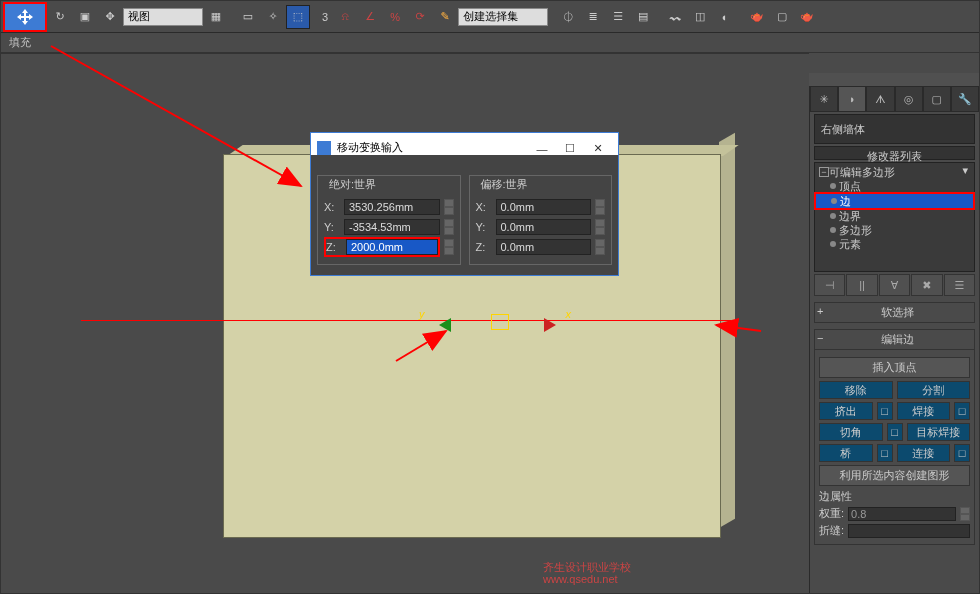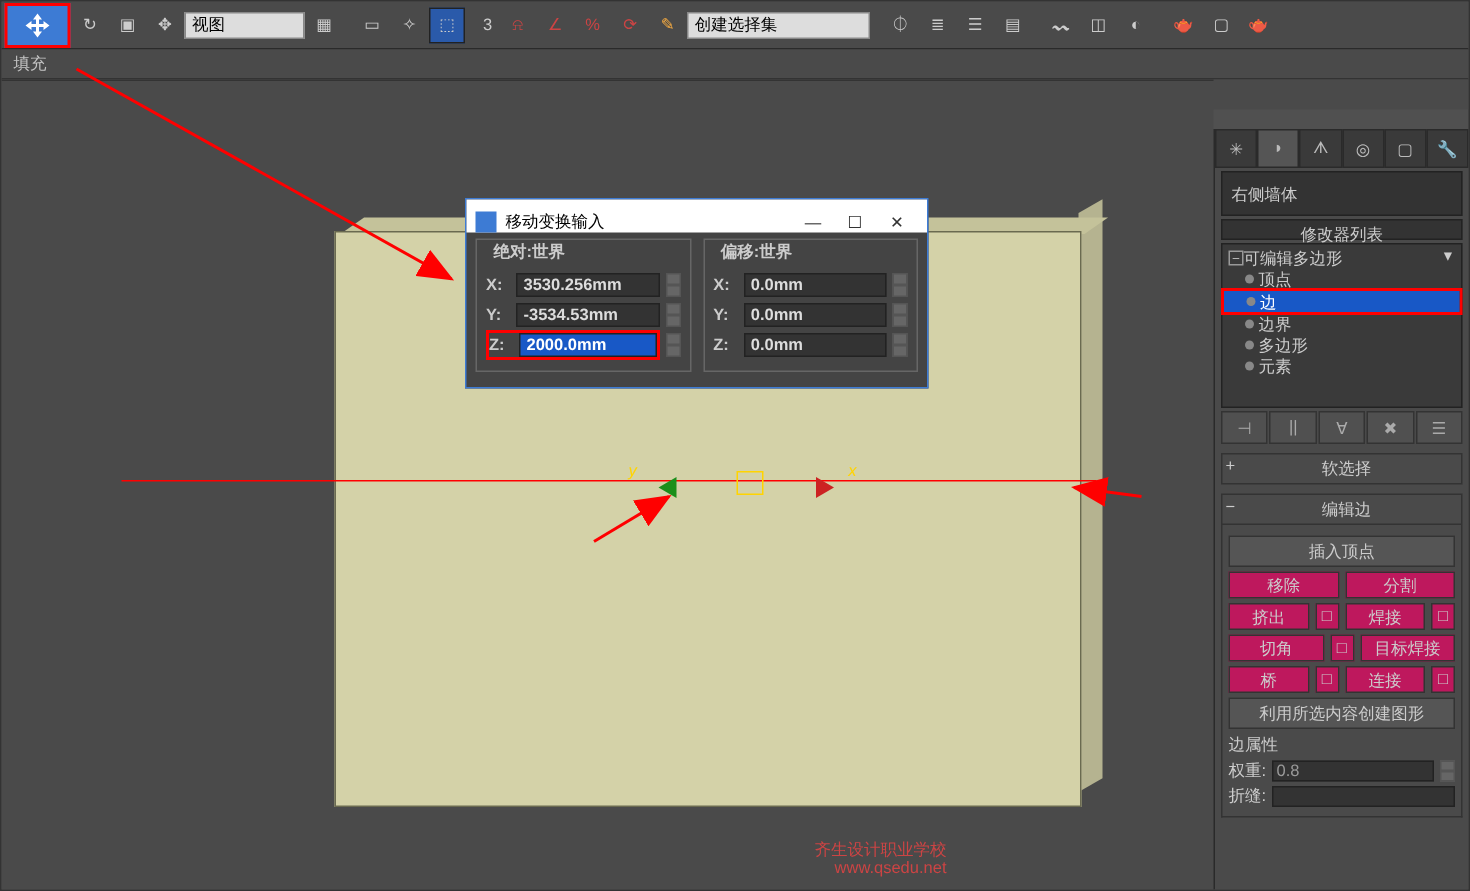--- a/index.html
+++ b/index.html
@@ -34,21 +34,21 @@
 
 .viewcube { position: absolute; right: 195px; top: 80px; width: 55px; height: 50px; background: radial-gradient(#888,#505050 70%); border-radius: 50%; opacity: 0.6; }
 .cube-shape{ position:absolute; left:14px; top:13px; width:26px; height:22px; background:#aaa; border:1px solid #777;}
 
 
 .dialog { position: absolute; left: 309px; top: 131px; width: 309px; border: 1px solid #3d7bd4; background: #444; }
 .titlebar { height: 22px; background: #fff; display: flex; align-items: flex-end; padding: 0 6px; color: #000; }
 .titlebar .t-icon { width: 14px; height: 14px; background: #3d7bd4; margin-right: 6px; }
 .titlebar-spacer { flex: 1; }
 .win-btn { width: 28px; text-align: center; color: #333; }
-.dlg-body { display: flex; padding: 4px 6px 10px; gap: 8px; font-weight: bold; }
+.dlg-body { display: flex; padding: 20px 6px 10px; gap: 8px; }
 .group { flex: 1; border: 1px solid #666; padding: 2px 6px 6px; }
 .group-title { color: #ccc; margin: -9px 0 4px 2px; background: #444; display: inline-block; padding: 0 3px; }
 .row { display: flex; align-items: center; margin: 2px 0; gap: 4px; height: 18px; }
 .row label { color: #ccc; width: 16px; }
 .spinner { flex: 1; background: #333; color: #ddd; padding: 1px 4px; height: 16px; display: flex; align-items: center; border: 1px solid #222; }
 .spinner-btns { width: 10px; height: 16px; background: #666; display:flex; flex-direction:column; }
 .spinner-btns div{flex:1;border:1px solid #555;}
 .z-frame { border: 2px solid red; padding: 0px; display:flex; align-items:center; gap:4px; flex:1; }
 
 
@@ -63,27 +63,27 @@
 .tree-item.parent{ padding-left:14px;}
 .tree-item.sel { background: #1858c6; color: #fff; }
 .tree-item .ico { position: absolute; left: 4px; width: 10px; height: 10px; border: 1px solid #999; text-align: center; line-height: 8px; font-size: 9px; color:#bbb;}
 .tree-item.sub .ico{ left:15px; width:6px; height:6px; border-radius:50%; background:#888; border:none; top:4px;}
 .tree-frame{ border:2px solid red; margin:-1px; }
 .modbar { display:flex; margin:2px 4px; height:22px; gap:1px;}
 .modbar .mb{ flex:1; background:#505050; border:1px solid #333; display:flex;align-items:center;justify-content:center; color:#aaa;}
 .rollup-title { color: #ccc; text-align: center; padding: 2px; border: 1px solid #333; margin: 6px 4px 0; background:#4a4a4a;}
 .rollup-body { margin: 0 4px; border: 1px solid #333; border-top: none; padding: 4px; }
 .btn-pair { display: flex; gap: 4px; margin: 3px 0; }
-.btn-s { flex: 1; background: #be185d; color: #ccc; text-align: center; padding: 2px 2px; border: 1px solid #333; height:18px; display:flex;align-items:center;justify-content:center;}
+.btn-s { flex: 1; background: #0c4a6e; color: #ccc; text-align: center; padding: 2px 2px; border: 1px solid #333; height:18px; display:flex;align-items:center;justify-content:center;}
 .btn-s.mini{ flex:0 0 16px;}
 .btn-full{ background:#555;color:#ccc;text-align:center;padding:2px;border:1px solid #333;margin:3px 0;}
 .prop-row{ display:flex; align-items:center; color:#ccc; gap:4px; margin:2px 0;}
 .prop-row .field{flex:1; background:#333;border:1px solid #222; height:14px; color:#999; padding:0 2px;}
 
-.watermark{ position:absolute; right:178px; bottom:8px; color:#c44; font-size:13px; font-family: "SimSun"; text-align:right; line-height:1.1;}
+.watermark{ position:absolute; right:178px; bottom:8px; color:#c44; font-size:13px; font-family: "SimSun"; line-height:1.1;}
 
 
 .overlay-svg{ position:absolute; left:0; top:0; width:810px; height:594px; pointer-events:none;}
 </style>
 </head>
 <body>
 
 <div class="toolbar">
   <div class="tool-btn active framed">
       <svg width="18" height="18">
@@ -99,21 +99,21 @@
   <div class="tool-btn">▭</div>
   <div class="tool-btn">✧</div>
   <div class="tool-btn active" style="background:#2a5aaa">⬚</div>
   <div class="tool-sep"></div>
   <span class="tool-text">3</span>
   <div class="tool-btn" style="color:#c44">⍾</div>
   <div class="tool-btn" style="color:#c44">∠</div>
   <div class="tool-btn" style="color:#c44">%</div>
   <div class="tool-btn" style="color:#c44">⟳</div>
   <div class="tool-btn" style="color:#ffb040">✎</div>
-  <div class="tool-combo" style="width:122px">创建选择集</div>
+  <div class="tool-combo" style="width:90px">创建选择集</div>
   <div class="tool-sep"></div>
   <div class="tool-btn">⏀</div>
   <div class="tool-btn">≣</div>
   <div class="tool-btn">☰</div>
   <div class="tool-btn">▤</div>
   <div class="tool-sep"></div>
   <div class="tool-btn">〰</div>
   <div class="tool-btn">◫</div>
   <div class="tool-btn">◐</div>
   <div class="tool-sep"></div>

